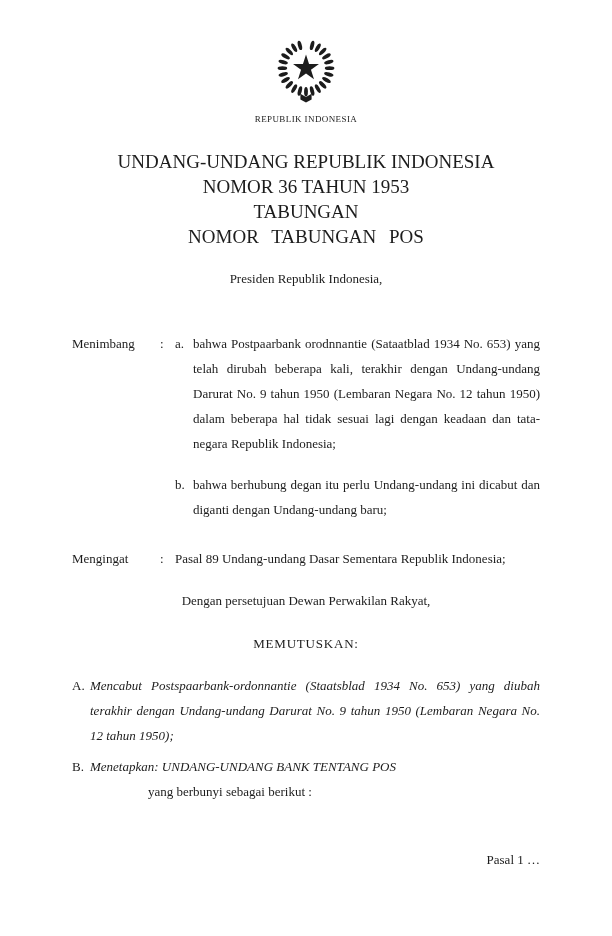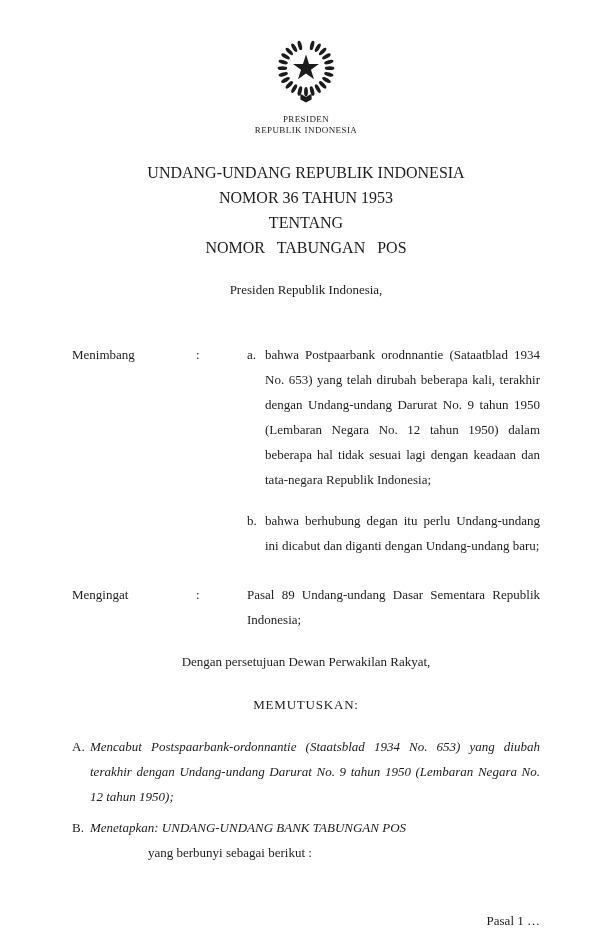--- a/index.html
+++ b/index.html
@@ -13,29 +13,28 @@
     font-family: "Liberation Serif", serif;
     font-size: 13px;
     padding: 28px 72px 0 72px;
     position: relative;
     overflow: hidden;
   }
   .emblem { text-align: center; }
   .emblem svg { display: inline-block; }
   .org-line { text-align: center; font-size: 9px; line-height: 11px; letter-spacing: 0.4px; }
   .title-block { margin-top: 24px; text-align: center; }
-  .title-line { line-height: 25px; font-size: 16px; }
+  .title-line { line-height: 25px; font-size: 19px; }
   .title-line.spaced { word-spacing: 8px; }
   .salutation { margin-top: 17px; line-height: 25px; text-align: center; }
 
   .clause {
     display: grid;
     grid-template-columns: 88px 15px 1fr;
     align-items: start;
-    gap: 36px;
   }
   .clause-menimbang { margin-top: 40px; }
   .clause-mengingat { margin-top: 24px; }
   .clause .label, .clause .colon { line-height: 25px; }
   .clause .body { line-height: 25px; }
   .clause .body.justified { text-align: justify; }
 
   .lettered-item {
     display: grid;
     grid-template-columns: 18px 1fr;
@@ -92,27 +91,26 @@
         <use href="#leaf" transform="rotate(300 50 50)"></use>
         <use href="#leaf" transform="rotate(315 50 50)"></use>
         <use href="#leaf" transform="rotate(330 50 50)"></use>
         <use href="#leaf" transform="rotate(345 50 50)"></use>
       </g>
       <polygon points="50,33 53.8,44.7 66.2,44.7 56.2,52 60,63.8 50,56.5 40,63.8 43.8,52 33.8,44.7 46.2,44.7" fill="#1c1c1c"></polygon>
       <path d="M43 82 L50 86 L57 82 L57 89 L50 93 L43 89 Z" fill="#1c1c1c"></path>
     </svg>
   </div>
 
-  <div class="org-line">PRESIDEN</div>
   <div class="org-line">REPUBLIK INDONESIA</div>
 
   <div class="title-block">
     <div class="title-line">UNDANG-UNDANG REPUBLIK INDONESIA</div>
     <div class="title-line">NOMOR 36 TAHUN 1953</div>
-    <div class="title-line">TENTANG</div>
+    <div class="title-line">TABUNGAN</div>
     <div class="title-line spaced">NOMOR TABUNGAN POS</div>
   </div>
 
   <div class="salutation">Presiden Republik Indonesia,</div>
 
   <div class="clause clause-menimbang">
     <div class="label">Menimbang</div>
     <div class="colon">:</div>
     <div class="body">
       <div class="lettered-item">
@@ -136,20 +134,20 @@
 
   <div class="memutuskan">MEMUTUSKAN:</div>
 
   <div class="decisions">
     <div class="decision">
       <span class="marker">A.</span>
       <div class="text">Mencabut Postspaarbank-ordonnantie (Staatsblad 1934 No. 653) yang diubah terakhir dengan Undang-undang Darurat No. 9 tahun 1950 (Lembaran Negara No. 12 tahun 1950);</div>
     </div>
     <div class="decision decision-b">
       <span class="marker">B.</span>
-      <div class="text">Menetapkan: UNDANG-UNDANG BANK TABUNGAN POS</div>
+      <div class="text">Menetapkan: UNDANG-UNDANG BANK TENTANG POS</div>
     </div>
     <div class="decision-sub">yang berbunyi sebagai berikut :</div>
   </div>
 
   <div class="footer-catchword">Pasal 1 …</div>
 
 </div>
 
 </body></html>

